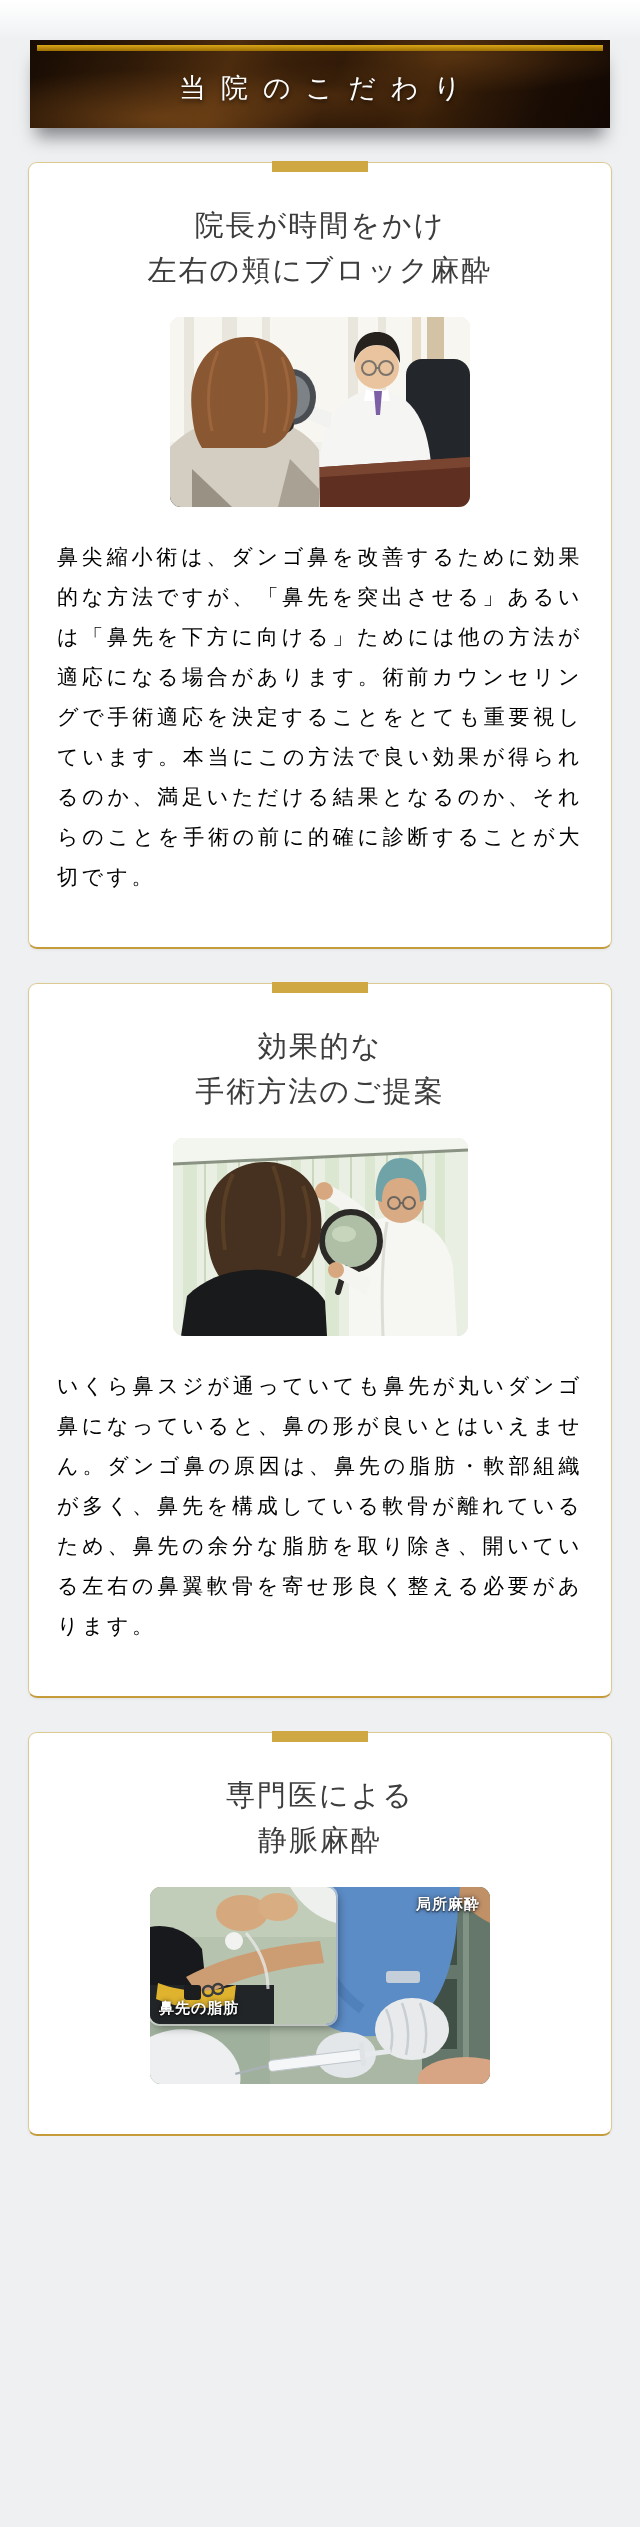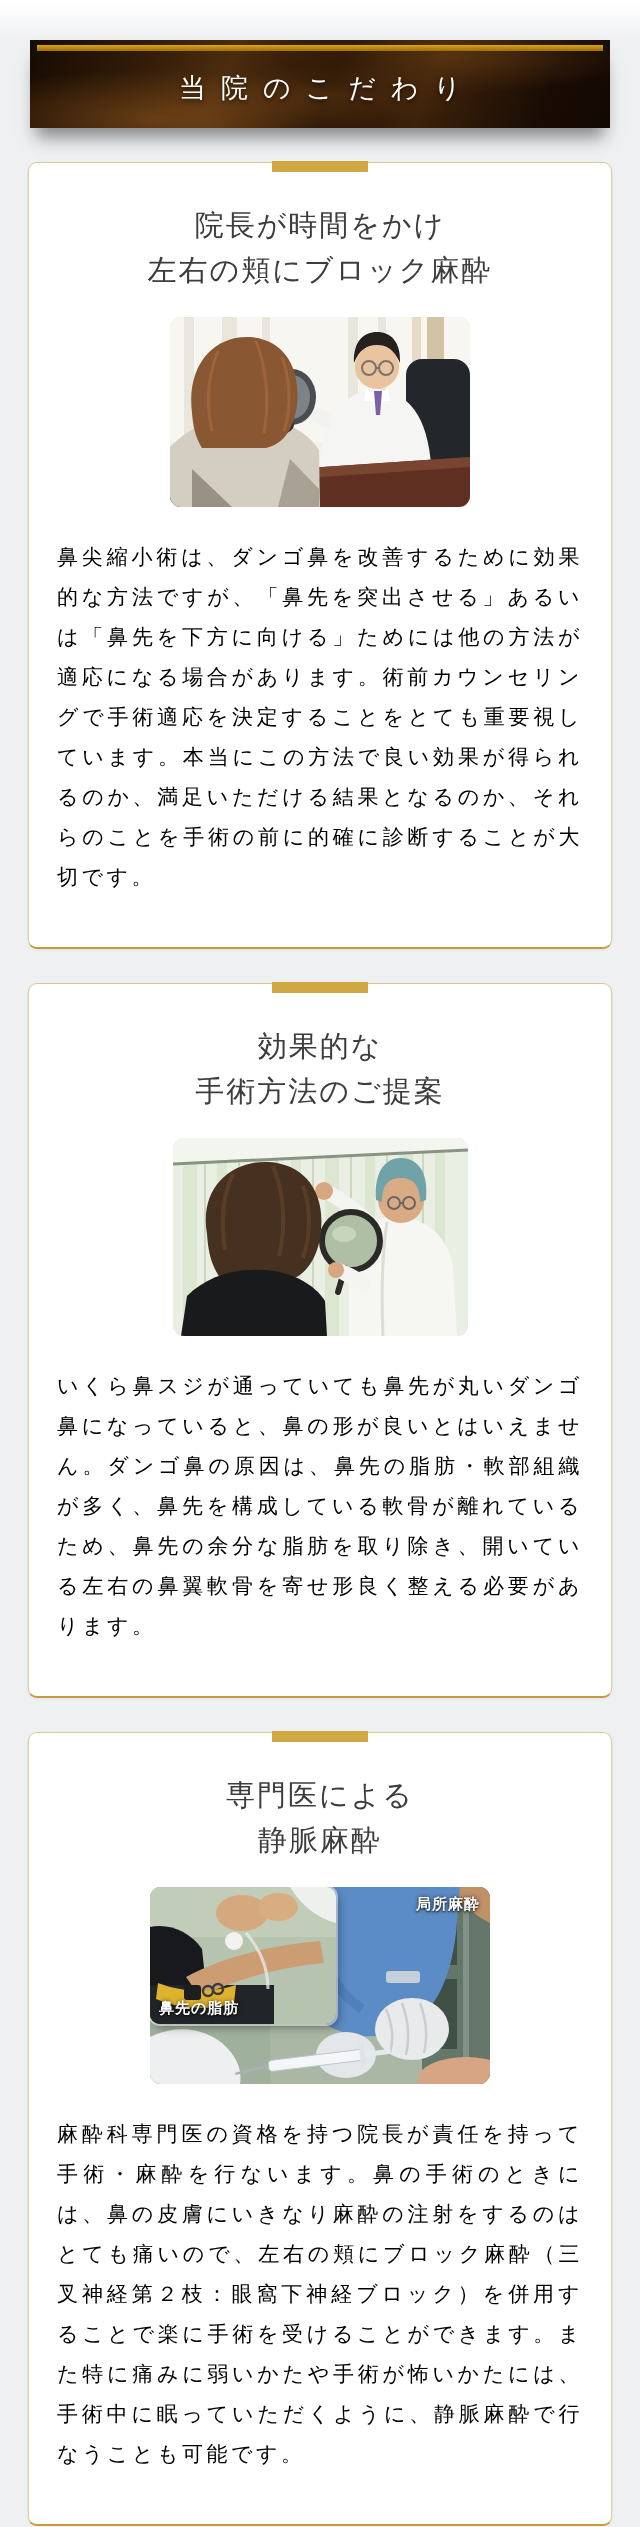--- a/index.html
+++ b/index.html
@@ -255,14 +255,13 @@
         <path d="M96 46 C110 62 118 82 118 102" stroke="#e8e8e6" stroke-width="3" fill="none" opacity="0.8"></path>
         <path d="M8 96 C34 106 62 106 86 98 L84 116 C58 124 30 122 6 112 Z" fill="#dfb32e"></path>
         <rect x="34" y="98" width="17" height="15" rx="3" fill="#1c1d1f"></rect>
         <circle cx="58" cy="104" r="5" fill="none" stroke="#3a3c3e" stroke-width="2.5"></circle>
         <circle cx="68" cy="102" r="5" fill="none" stroke="#3a3c3e" stroke-width="2.5"></circle>
       </svg>
       <div class="photo-label label-iv">鼻先の脂肪</div>
     </div>
     <div class="photo-label label-local">局所麻酔</div>
   </figure>
-  <p class="card-body">麻酔科専門医の資格を持つ院長が責任を持って手術・麻酔を行ないます。鼻の手術のときには、鼻の皮膚にいきなり麻酔の注射をするのはとても痛いので、左右の頬にブロック麻酔（三叉神経第２枝：眼窩下神経ブロック）を併用することで楽に手術を受けることができます。また特に痛みに弱いかたや手術が怖いかたには、手術中に眠っていただくように、静脈麻酔で行なうことも可能です。</p>
 </section>
 
 </body></html>

